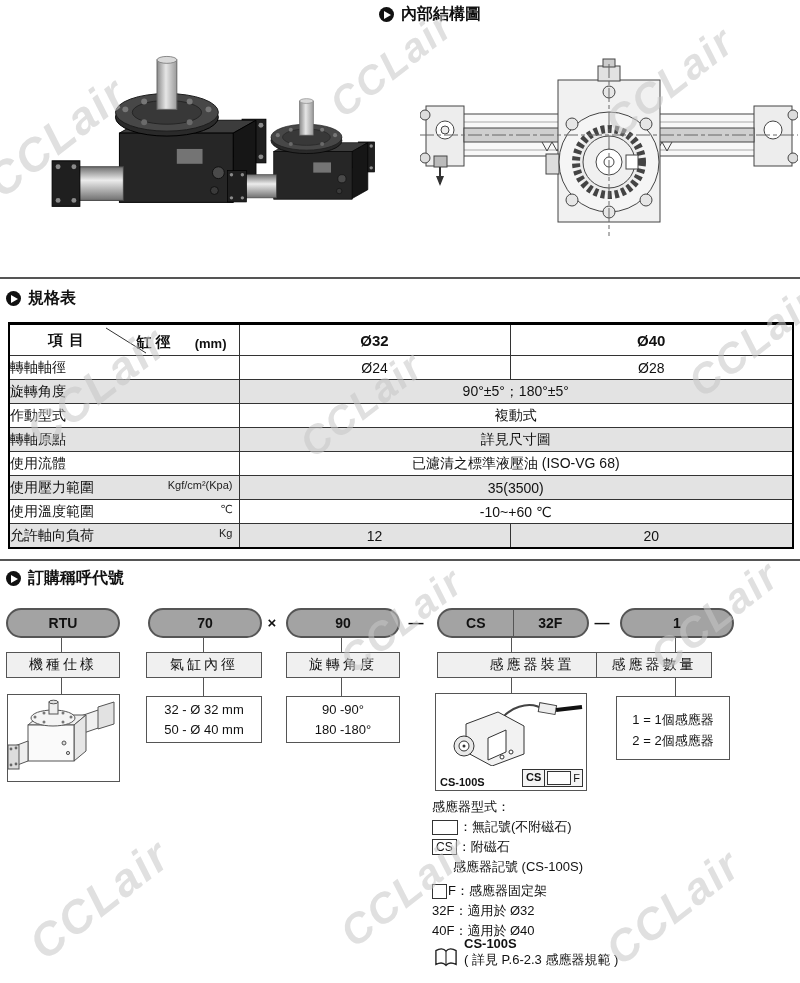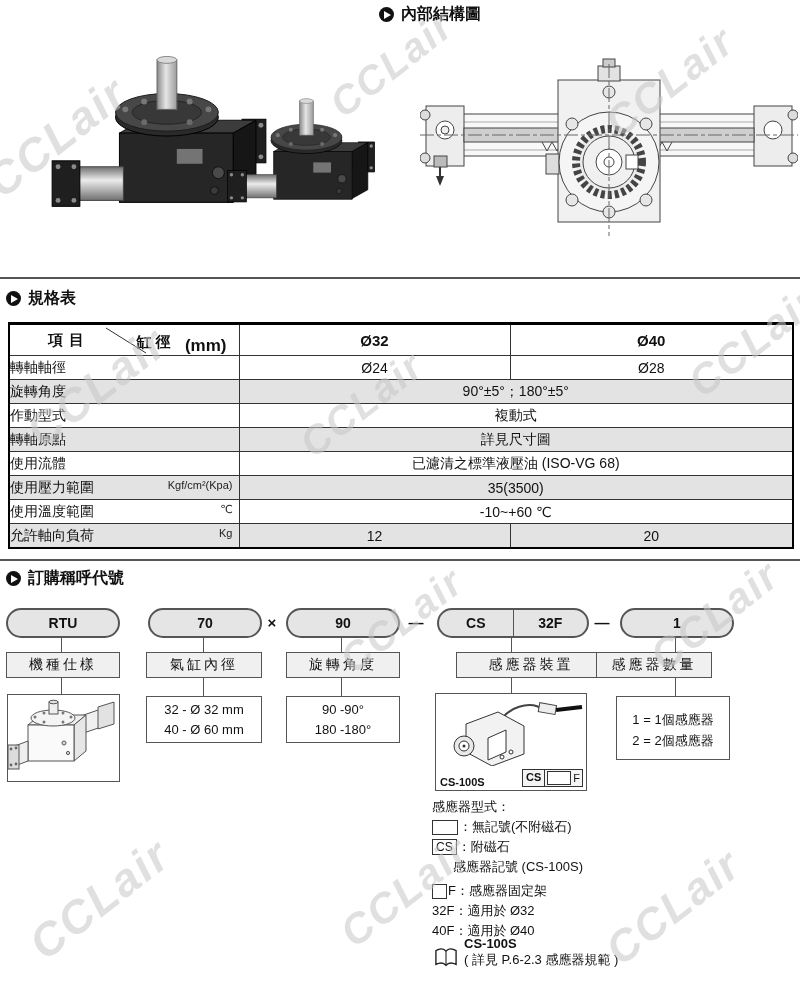--- a/index.html
+++ b/index.html
@@ -20,25 +20,25 @@
   table.spec td,table.spec th{border:1px solid #333;font-size:14px;padding:0;height:23px;}
   table.spec tr.head th{height:30px;border-top:3px solid #000;font-size:15px;}
   table.spec{border:2px solid #000;}
   td.lab{text-align:left;padding-left:8px;}
   td.lab .unit{float:right;font-size:11px;padding-right:6px;color:#222;}
   td.val{text-align:center;}
   tr.g{background:#e3e3e3;}
   th.diag{position:relative;text-align:left;}
   th.diag .t1{position:absolute;left:38px;top:6px;letter-spacing:6px;}
   th.diag .t2{position:absolute;right:64px;top:8px;letter-spacing:4px;}
-  th.diag .t3{position:absolute;right:12px;top:11px;font-size:17px;font-weight:bold;}
+  th.diag .t3{position:absolute;right:12px;top:11px;font-size:13px;font-weight:bold;}
   th.diag svg{position:absolute;left:0;top:0;}
   
   .pill{position:absolute;top:608px;height:26px;border:2px solid #555;border-radius:15px;
-      background:#e5e5e5;display:flex;align-items:center;justify-content:center;
+      background:#a3a3a3;display:flex;align-items:center;justify-content:center;
       font-weight:bold;font-size:14px;z-index:2;}
   .pill.split span{flex:1;text-align:center;}
   .pill.split span + span{border-left:1.5px solid #555;height:100%;display:flex;align-items:center;justify-content:center;}
   .sep{position:absolute;top:608px;height:28px;display:flex;align-items:center;justify-content:center;
       font-size:15px;font-weight:bold;z-index:2;}
   .lblbox{position:absolute;top:652px;height:24px;border:1px solid #555;background:#f0f0f0;
       display:flex;align-items:center;justify-content:center;font-size:14px;letter-spacing:3px;z-index:2;}
   .vline{position:absolute;width:1px;background:#555;z-index:2;}
   .optbox{position:absolute;border:1px solid #555;background:#fff;text-align:center;
       font-size:13px;line-height:20px;padding-top:3px;z-index:2;}
@@ -267,21 +267,21 @@
 
   <div class="vline" style="left:61px;top:636px;height:16px;"></div>
   <div class="vline" style="left:203px;top:636px;height:16px;"></div>
   <div class="vline" style="left:341px;top:636px;height:16px;"></div>
   <div class="vline" style="left:511px;top:636px;height:16px;"></div>
   <div class="vline" style="left:675px;top:636px;height:16px;"></div>
 
   <div class="lblbox" style="left:6px;width:112px;">機種仕樣</div>
   <div class="lblbox" style="left:146px;width:114px;">氣缸內徑</div>
   <div class="lblbox" style="left:286px;width:112px;">旋轉角度</div>
-  <div class="lblbox" style="left:456px;width:148px;">感應器裝置</div>
+  <div class="lblbox" style="left:437px;width:148px;padding-left:20px;">感應器裝置</div>
   <div class="lblbox" style="left:596px;width:114px;">感應器數量</div>
 
   <div class="vline" style="left:61px;top:678px;height:16px;"></div>
   <div class="vline" style="left:203px;top:678px;height:18px;"></div>
   <div class="vline" style="left:341px;top:678px;height:18px;"></div>
   <div class="vline" style="left:511px;top:678px;height:15px;"></div>
   <div class="vline" style="left:675px;top:678px;height:18px;"></div>
 
   <div class="imgbox" style="left:7px;top:694px;width:111px;height:86px;">
     <svg width="109" height="84" viewBox="0 0 109 84">
@@ -305,21 +305,21 @@
         <circle cx="8" cy="53" r="1.4" fill="#666"></circle>
       <circle cx="3" cy="70" r="1.4" fill="#666"></circle>
         <circle cx="8" cy="69" r="1.4" fill="#666"></circle>
       <circle cx="56" cy="48" r="2" fill="#ddd" stroke="#555"></circle>
         <circle cx="60" cy="58" r="1.6" fill="#ddd" stroke="#555"></circle>
     </svg>
   </div>
 
   <div class="optbox" style="left:146px;top:696px;width:114px;height:42px;">
     <div>32 - Ø 32 mm</div>
-    <div>40 - Ø 60 mm</div>
+    <div>50 - Ø 40 mm</div>
   </div>
 
   <div class="optbox" style="left:286px;top:696px;width:112px;height:42px;">
     <div>90 -90°</div>
     <div>180 -180°</div>
   </div>
 
   <div class="imgbox" style="left:435px;top:693px;width:150px;height:96px;">
     <svg width="148" height="70" viewBox="0 0 148 70" style="position:absolute;left:0;top:2px;">
       <path d="M62,30 C70,10 95,4 108,14" fill="none" stroke="#444" stroke-width="2"></path>

